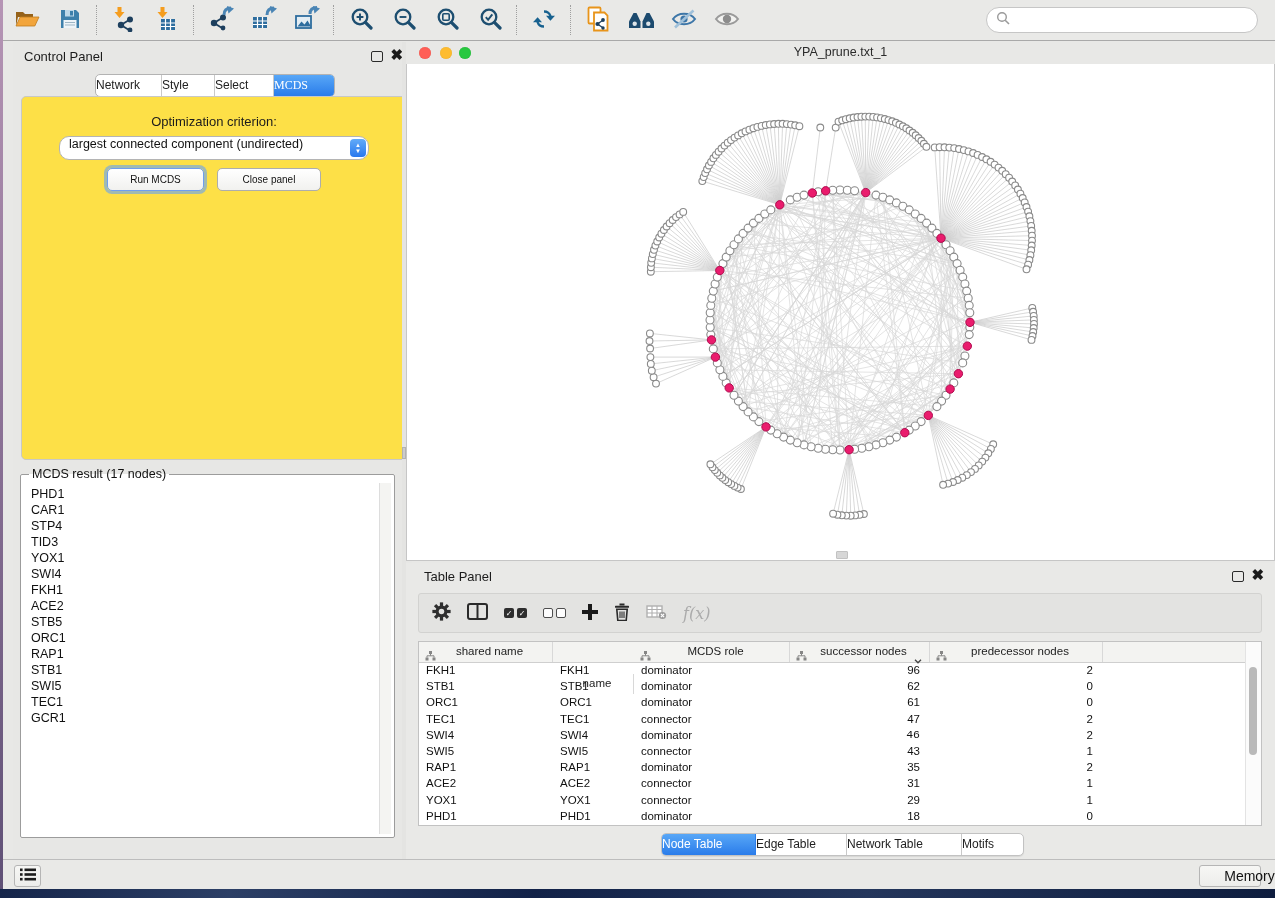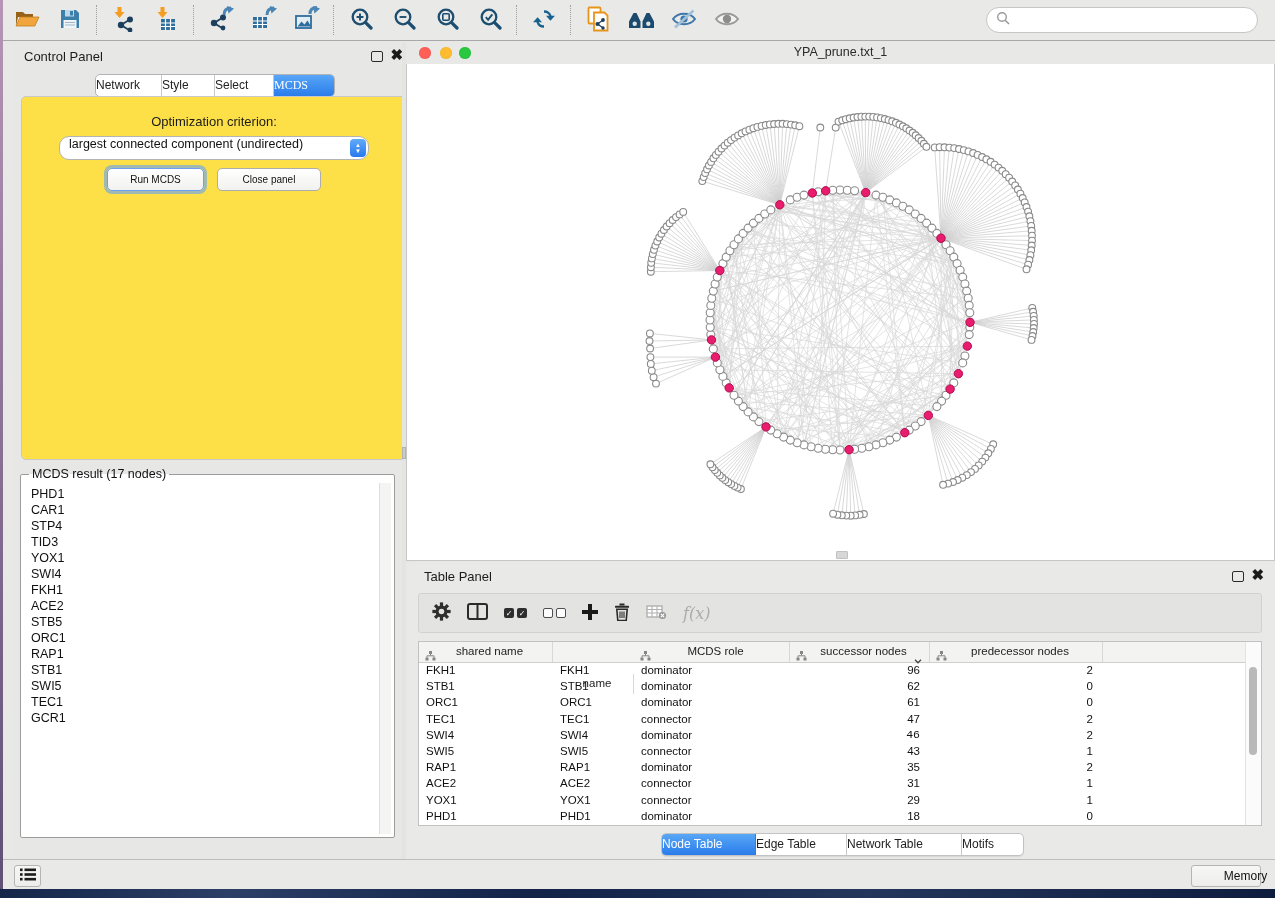--- a/index.html
+++ b/index.html
@@ -89,21 +89,21 @@
   .tcell.r{padding-right:10px;text-align:right;}
   .tp-scroll{position:absolute;right:0;top:0;bottom:0;width:15px;background:#fbfbfb;border-left:1px solid #e3e3e3;}
   .tp-thumb{position:absolute;left:3px;top:25px;width:8px;height:88px;background:#b9b9b9;border-radius:4px;}
   .tp-tabs{position:absolute;left:255px;top:270px;display:flex;border:1px solid #c2c2c2;border-radius:5px;overflow:hidden;
            background:#fff;height:21px;box-shadow:0 1px 1px rgba(0,0,0,.08);}
   
   .status-bar{position:absolute;left:3px;top:859px;width:1272px;height:30px;background:#e9e9e7;border-top:1px solid #bdbdbd;}
   .sb-btn{position:absolute;height:22px;background:linear-gradient(#f7f7f5,#ededeb);border:1px solid #b5b5b5;border-radius:3px;
           display:flex;align-items:center;justify-content:center;gap:5px;cursor:pointer;font-family:"Liberation Sans",sans-serif;}
   .sb-list{left:11px;top:5px;width:27px;}
-  .sb-mem{right:14px;top:5px;width:70px;font-size:12px;color:#111;padding-left:40px;}
+  .sb-mem{right:14px;top:5px;width:62px;font-size:14px;color:#111;padding-left:40px;}
   .memdot{width:9px;height:9px;border-radius:50%;background:#1ea21e;}
 </style>
 </head>
 <body>
 
 <div class="screen">
   <div class="wall-left"></div>
   <div class="wall-bottom"></div>
 
   <header class="toolbar">

